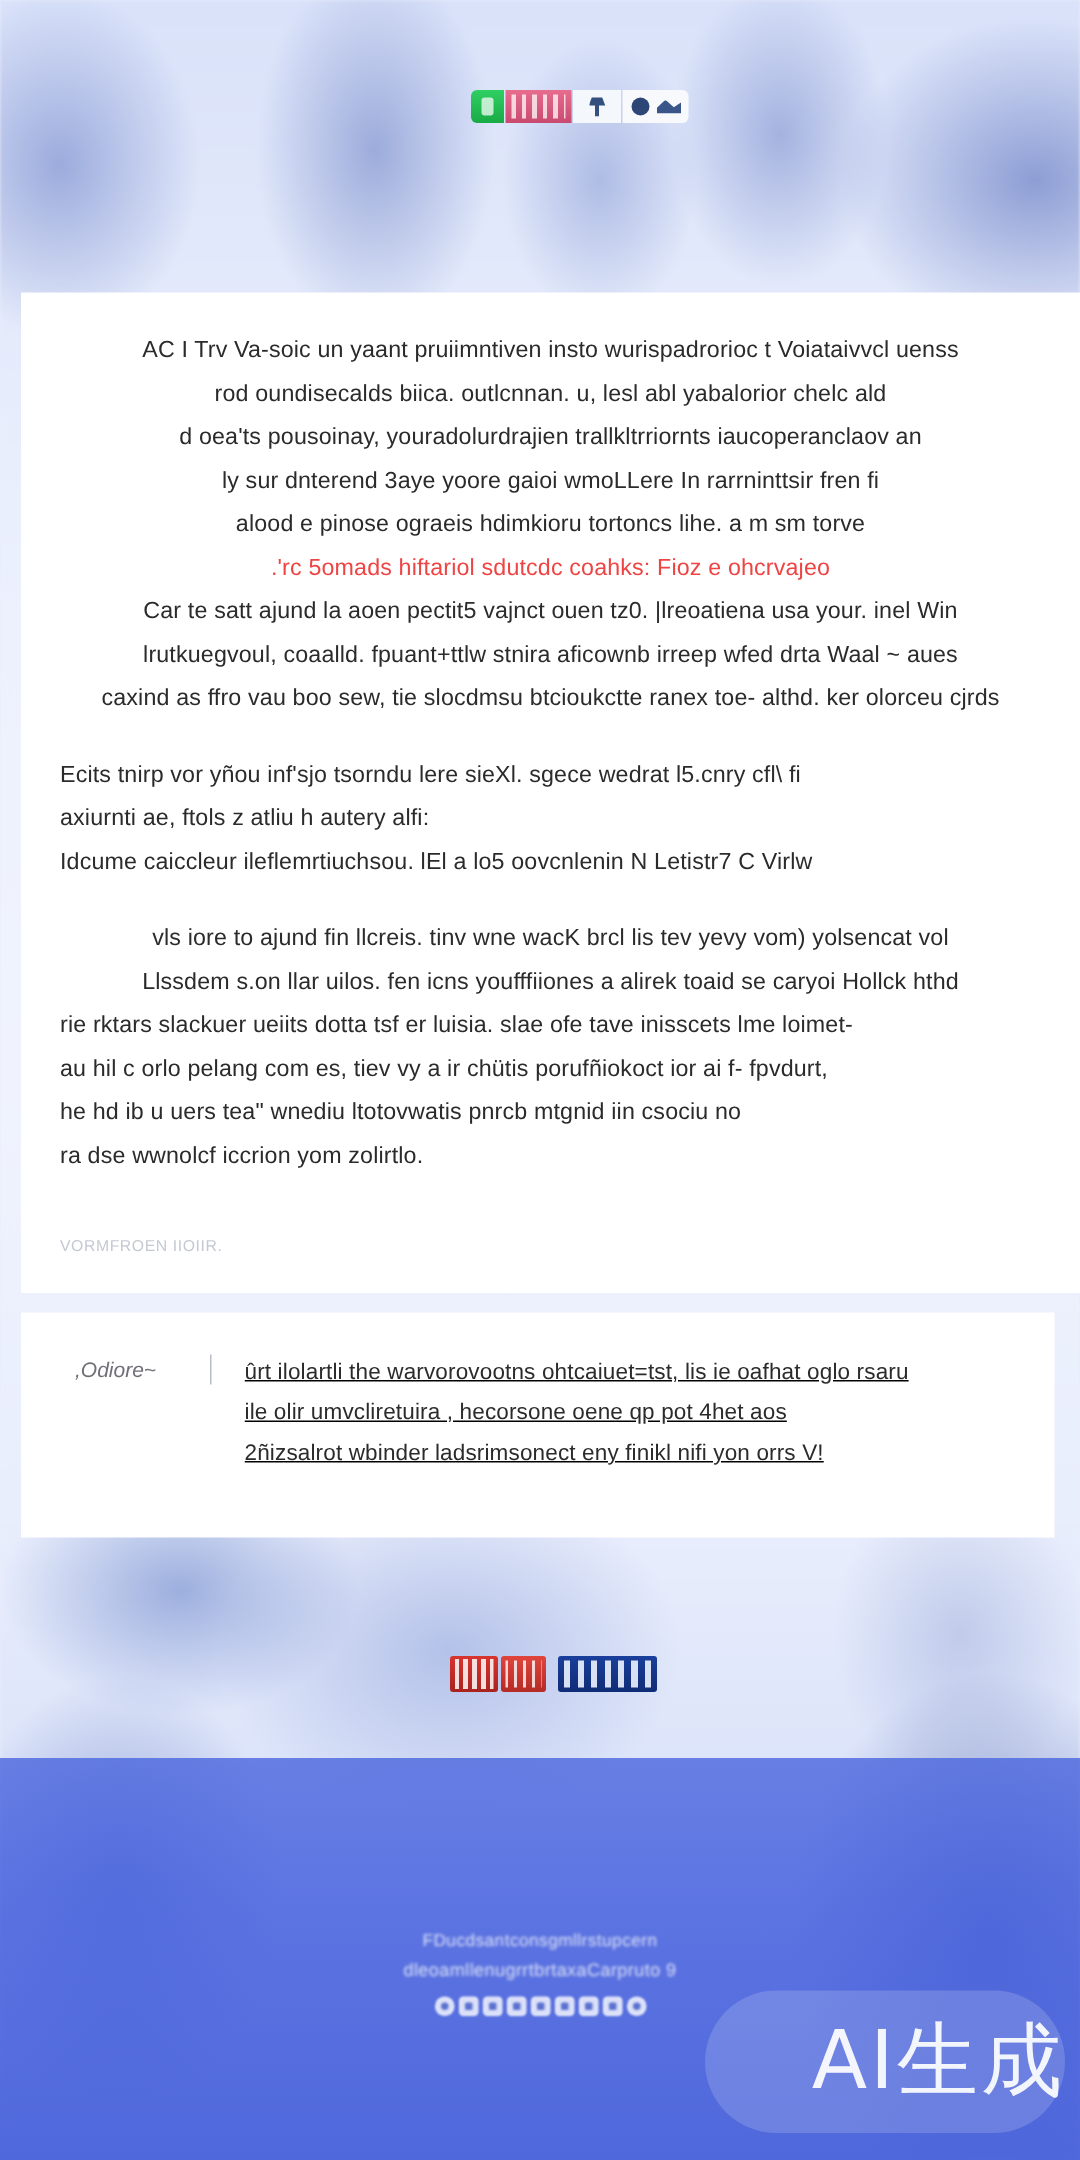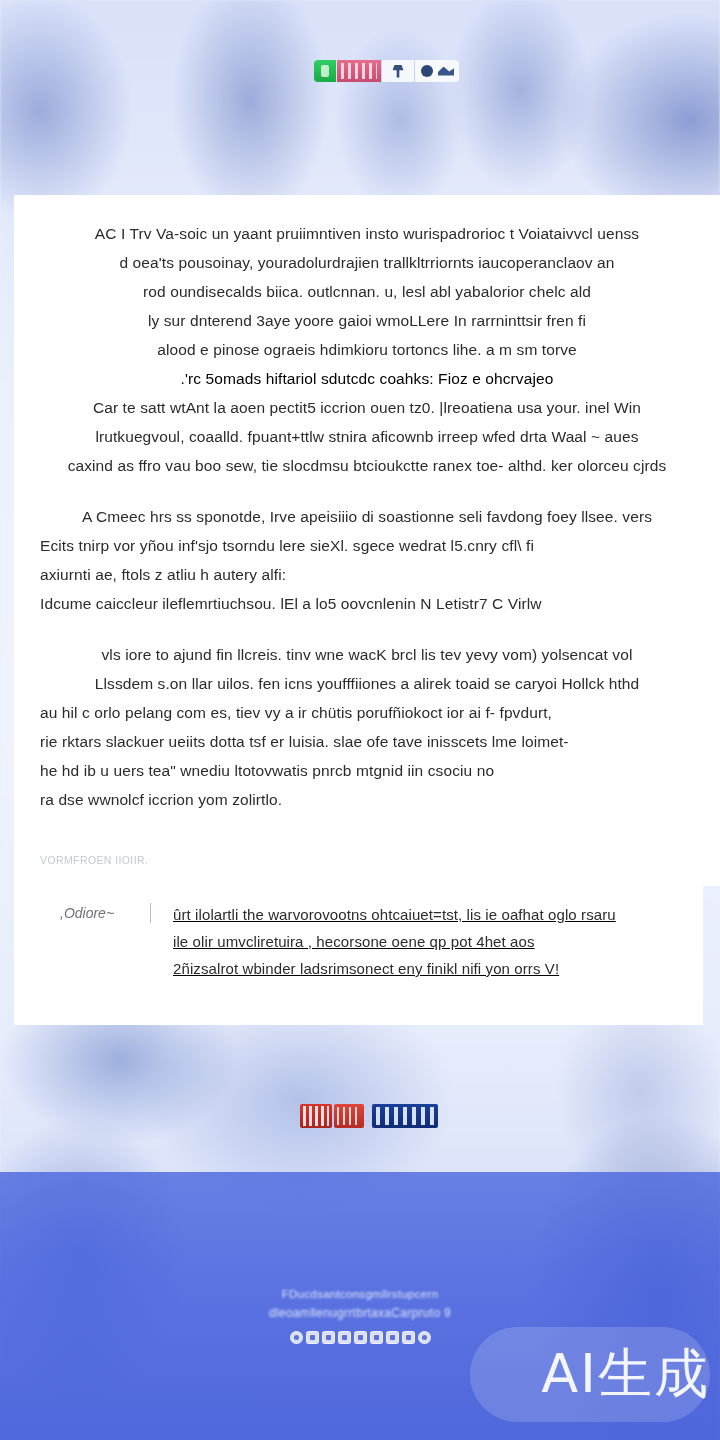--- a/index.html
+++ b/index.html
@@ -83,32 +83,32 @@
     color:#2b2b2b;
     font-size:15.5px;
     line-height:29px;
     white-space:nowrap;
     filter:blur(.45px);
     letter-spacing:.1px;
     overflow:hidden;
   }
   .tline.c { text-align:center; }
   .tline.l { text-align:left; }
-  .tline.muted { color:#000000; }
+  .tline.muted { color:#ef4444; }
   .tline.tiny { font-size:10.5px; color:#c4c8d2; line-height:20px; letter-spacing:.4px; }
   .para { margin-bottom:22px; }
   .para:last-child { margin-bottom:0; }
   .gap-s { height:14px; }
 
   
   .callout-card {
     position:absolute; left:14px; top:875px; width:689px; height:150px;
     background:#ffffff; z-index:4;
     display:flex; align-items:flex-start;
-    padding:26px 22px 20px 46px;
+    padding:26px 22px 20px 36px;
   }
   .callout-label {
     flex:0 0 auto; width:86px; font-size:14px; color:#6f6f78;
     font-style:italic; filter:blur(.5px); line-height:24px; white-space:nowrap;
   }
   .callout-divider { flex:0 0 auto; width:1px; height:20px; background:#b9bdc9; margin:2px 22px 0 4px; }
   .callout-body { flex:1 1 auto; min-width:0;text-decoration:underline; }
   .callout-body .tline { line-height:27px; font-size:15px; }
 
   
@@ -161,42 +161,41 @@
     <div class="badge green"></div>
     <div class="badge pink"></div>
     <div class="badge white1"></div>
     <div class="badge white2"></div>
   </div>
 
   <div class="article-card">
 
     <div class="para">
       <div class="tline c">AC    I Trv Va-soic un yaant pruiimntiven insto wurispadrorioc t Voiataivvcl uenss</div>
+      <div class="tline c">rod oundisecalds biica. outlcnnan. u, lesl abl yabalorior chelc ald</div>
       <div class="tline c">d oea'ts pousoinay, youradolurdrajien trallkltrriornts iaucoperanclaov an</div>
-      <div class="tline c">rod oundisecalds biica. outlcnnan. u, lesl abl yabalorior chelc ald</div>
       <div class="tline c">ly  sur dnterend 3aye yoore gaioi wmoLLere In rarrninttsir fren fi</div>
       <div class="tline c">alood e pinose ograeis hdimkioru tortoncs lihe. a m sm torve</div>
       <div class="tline c muted">.'rc 5omads hiftariol  sdutcdc coahks:   Fioz e ohcrvajeo</div>
-      <div class="tline c">Car te satt wtAnt la aoen pectit5 iccrion ouen tz0. |lreoatiena usa  your.  inel Win</div>
+      <div class="tline c">Car te satt ajund la aoen pectit5 vajnct ouen tz0. |lreoatiena usa  your.  inel Win</div>
       <div class="tline c">lrutkuegvoul, coaalld. fpuant+ttlw stnira aficownb irreep wfed drta Waal ~ aues</div>
       <div class="tline c">caxind as ffro vau boo sew, tie slocdmsu btcioukctte ranex toe- althd. ker olorceu cjrds</div>
     </div>
 
     <div class="para">
-      <div class="tline c">A Cmeec hrs ss sponotde, Irve apeisiiio di soastionne seli favdong foey llsee. vers</div>
       <div class="tline l">Ecits tnirp vor yñou inf'sjo tsorndu lere sieXl.    sgece wedrat l5.cnry cfl\         fi</div>
       <div class="tline l">axiurnti ae,  ftols z   atliu h autery alfi:</div>
       <div class="tline l">Idcume caiccleur ileflemrtiuchsou. lEl a lo5 oovcnlenin N Letistr7 C Virlw</div>
     </div>
 
     <div class="para">
       <div class="tline c">vls iore to ajund fin llcreis. tinv wne wacK brcl lis tev  yevy vom) yolsencat vol</div>
       <div class="tline c">Llssdem s.on llar uilos. fen icns youfffiiones a alirek toaid se caryoi Hollck hthd</div>
+      <div class="tline l">rie rktars slackuer ueiits dotta tsf er luisia. slae ofe tave inisscets lme loimet-</div>
       <div class="tline l">au  hil c orlo pelang com es, tiev vy a ir chütis porufñiokoct ior ai f- fpvdurt,</div>
-      <div class="tline l">rie rktars slackuer ueiits dotta tsf er luisia. slae ofe tave inisscets lme loimet-</div>
       <div class="tline l">he  hd ib u uers tea" wnediu ltotovwatis pnrcb mtgnid iin csociu no</div>
       <div class="tline l">ra dse wwnolcf iccrion yom zolirtlo.</div>
     </div>
 
     <div class="gap-s"></div>
     <div class="tline l tiny">VORMFROEN IIOIIR.</div>
   </div>
 
   <div class="callout-card">
     <div class="callout-label">,Odiore~</div>

